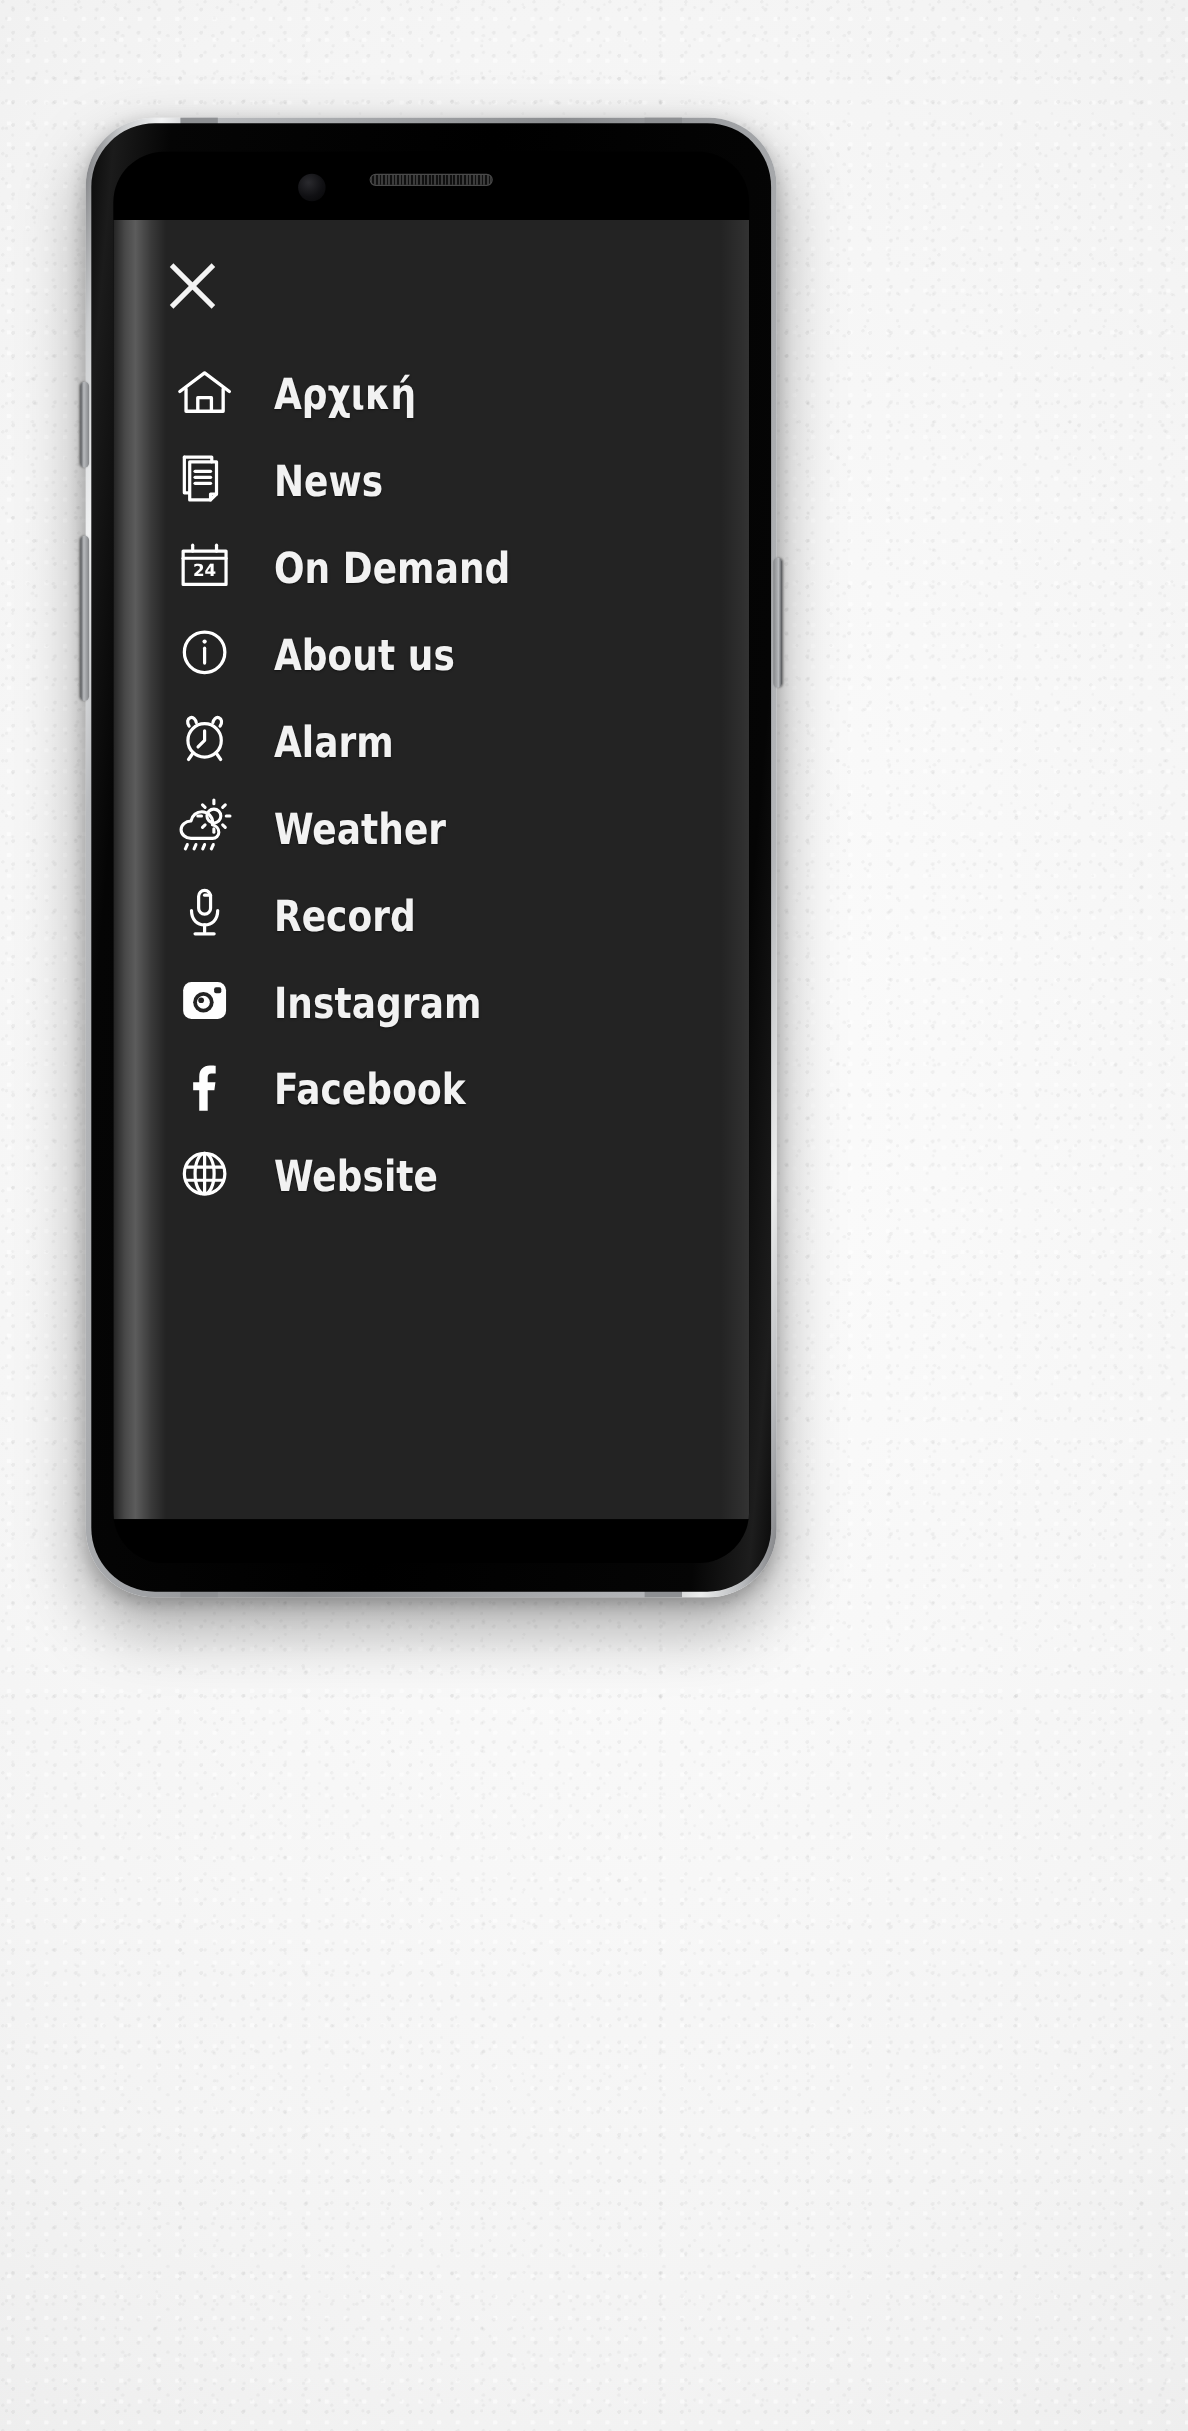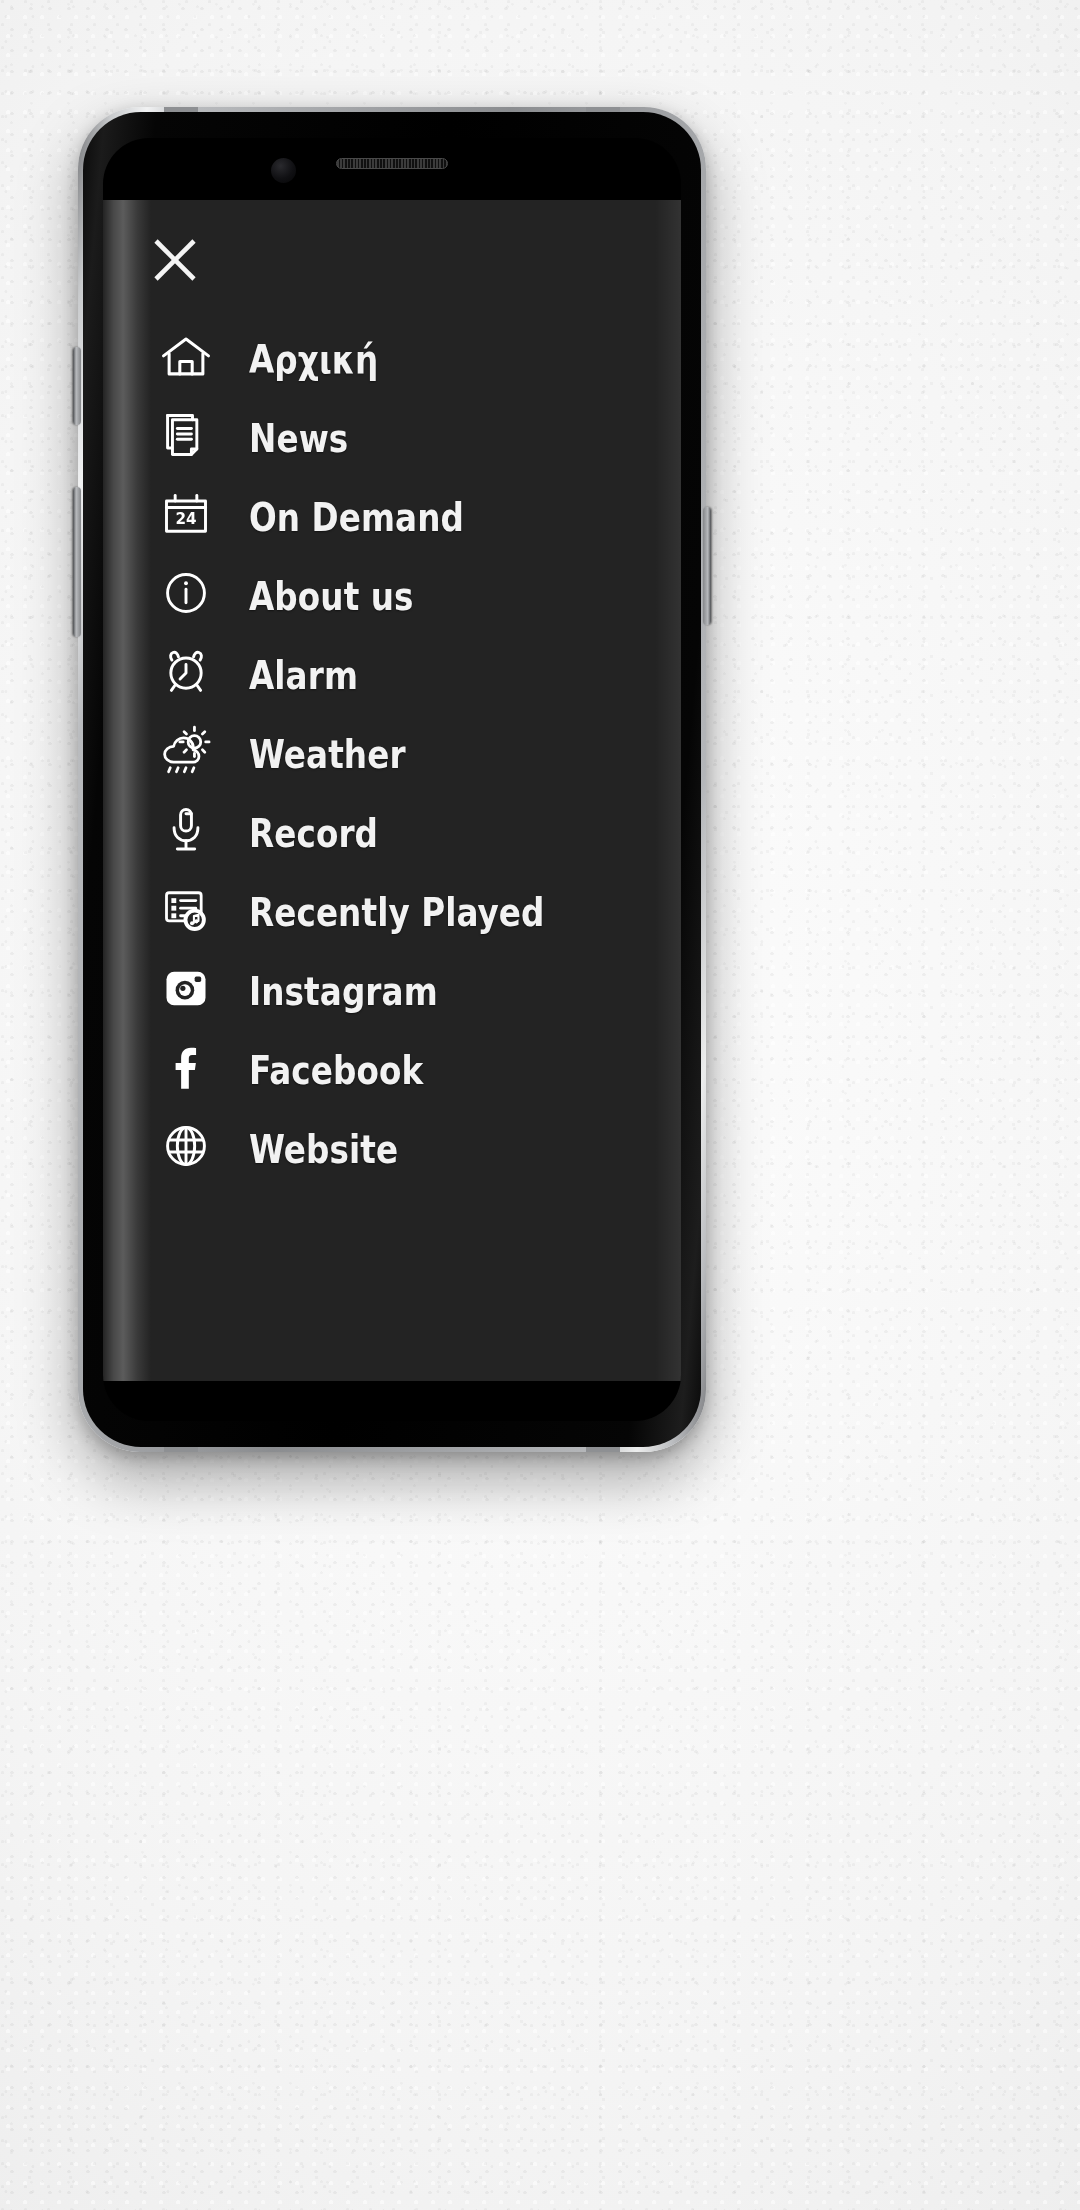--- a/index.html
+++ b/index.html
@@ -250,39 +250,20 @@
                 <rect x="19" y="5" width="10" height="20" rx="5"></rect>
                 <path d="M13 22 C13 30 18 34 24 34 C30 34 35 30 35 22"></path>
                 <path d="M24 34 V40"></path>
                 <path d="M16 41.5 H32"></path>
                 <path d="M24 9 H29"></path>
               </svg>
             </span>
             <span class="menu-label">Record</span>
           </div>
 
-          <div class="menu-item">
-            <span class="menu-icon">
-              <svg width="52" height="52" viewBox="0 0 48 48" fill="none" stroke="#fff" stroke-width="2.6" stroke-linejoin="round" stroke-linecap="round">
-                <rect x="6" y="9" width="32" height="26" rx="2.5"></rect>
-                <rect x="10.5" y="14" width="4.5" height="4.5" fill="#fff" stroke="none"></rect>
-                <rect x="10.5" y="21" width="4.5" height="4.5" fill="#fff" stroke="none"></rect>
-                <rect x="10.5" y="28" width="4.5" height="4.5" fill="#fff" stroke="none"></rect>
-                <path d="M19 16.2 H33"></path>
-                  <path d="M19 23.2 H33"></path>
-                  <path d="M19 30.2 H27"></path>
-                <circle cx="32" cy="34" r="9" fill="#232323"></circle>
-                <circle cx="32" cy="34" r="8"></circle>
-                <circle cx="29.6" cy="37.2" r="1.9" fill="#fff" stroke="none"></circle>
-                <path d="M31.3 36.8 V30.5 L35.5 29.3 V35" stroke-width="1.9"></path>
-                <circle cx="33.6" cy="35.4" r="1.9" fill="#fff" stroke="none"></circle>
-              </svg>
-            </span>
-            <span class="menu-label">Recently Played</span>
-          </div>
 
           <div class="menu-item">
             <span class="menu-icon">
               <svg width="52" height="52" viewBox="0 0 48 48">
                 <rect x="6" y="9" width="36" height="31" rx="7" fill="#fff"></rect>
                 <circle cx="23" cy="26" r="8.6" fill="#232323"></circle>
                 <circle cx="23" cy="26" r="5.4" fill="#fff"></circle>
                 <circle cx="21.1" cy="24.3" r="2.4" fill="#232323"></circle>
                 <rect x="32" y="13.4" width="6" height="5" rx="1.6" fill="#232323"></rect>
               </svg>

